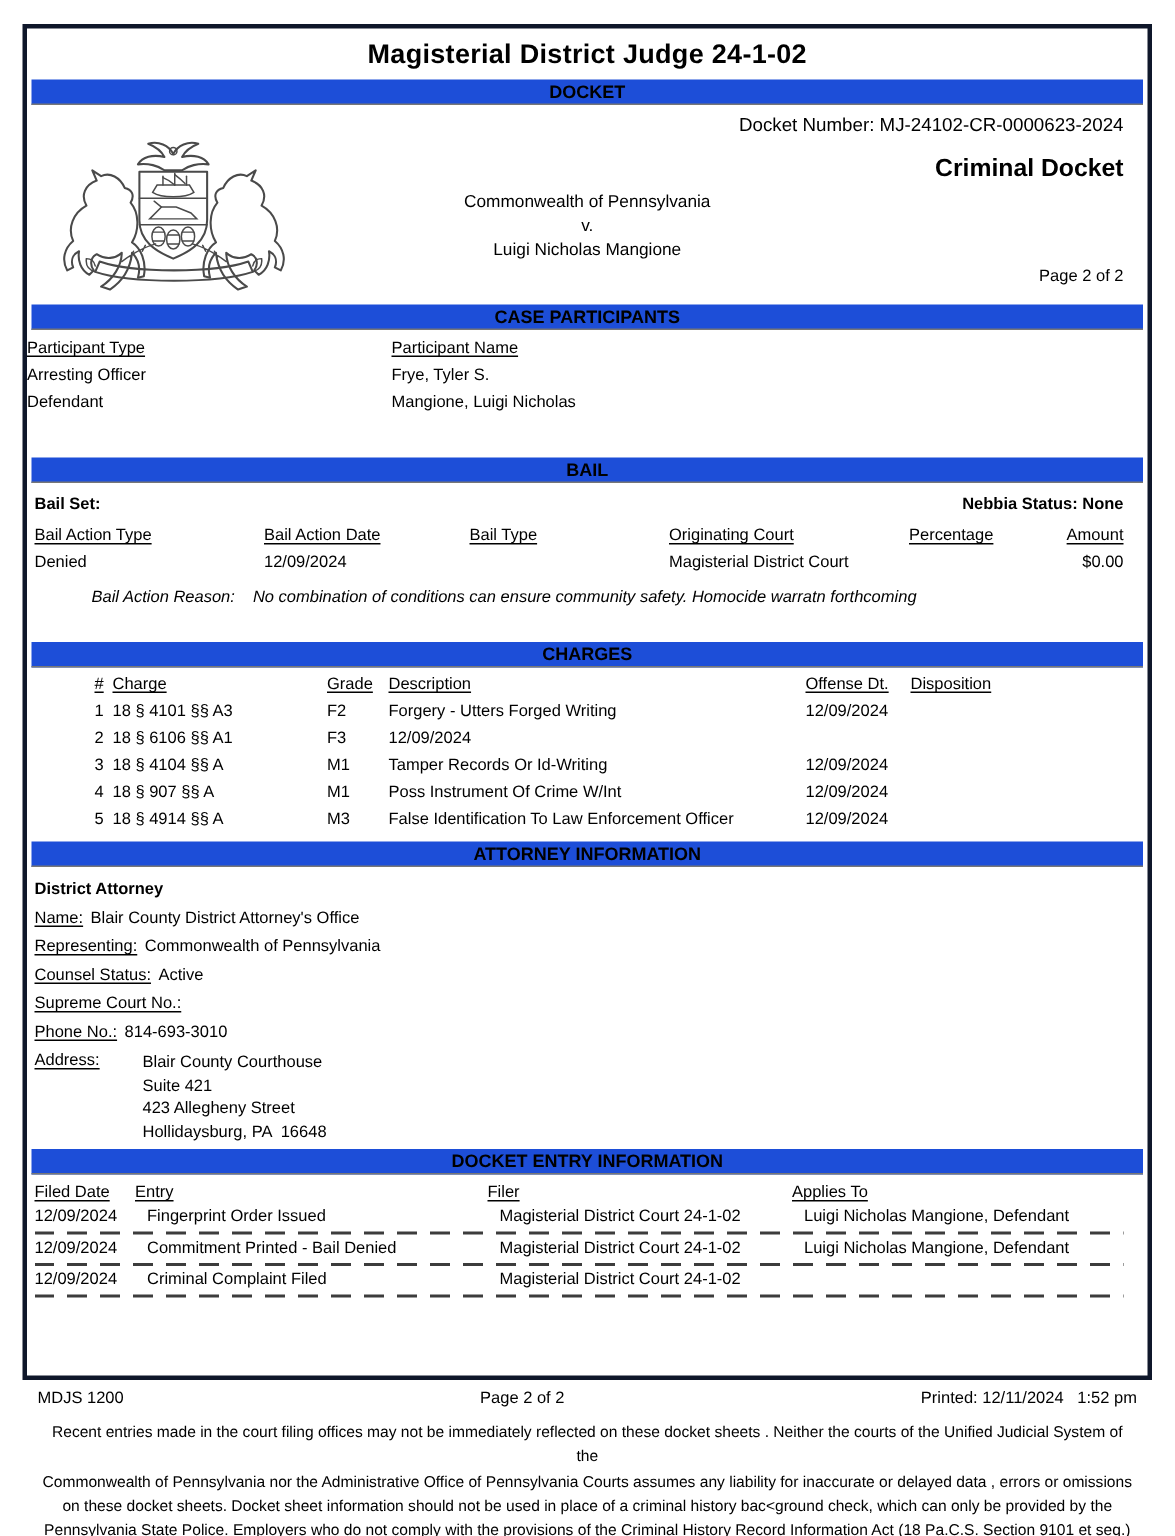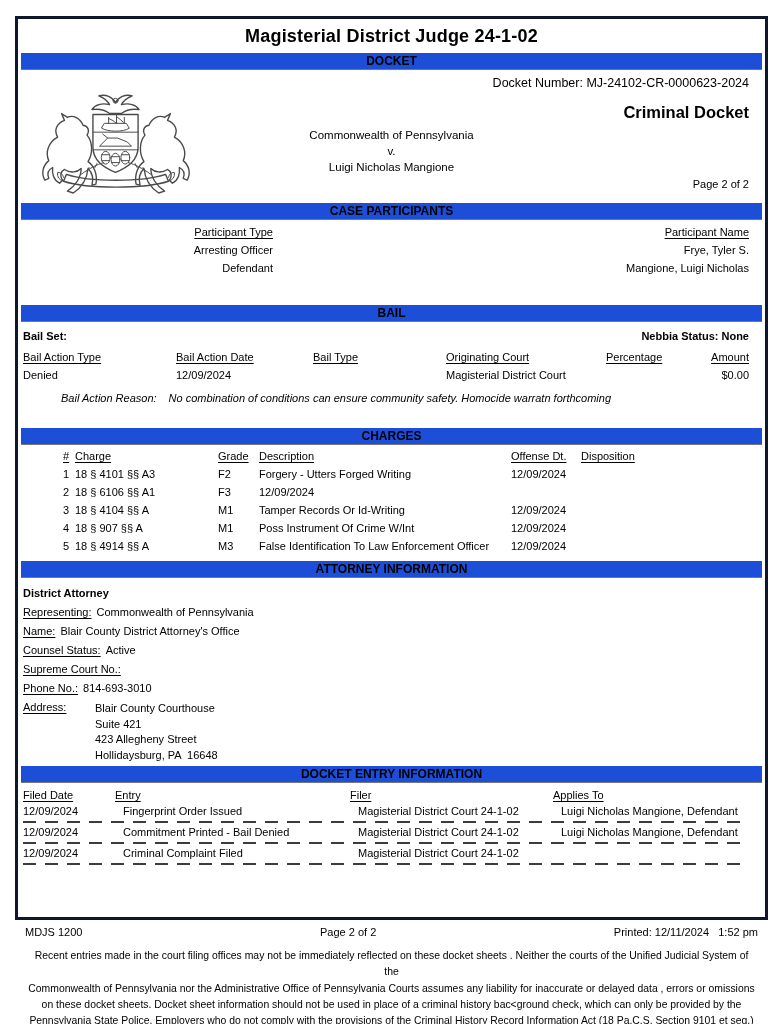--- a/index.html
+++ b/index.html
@@ -18,21 +18,21 @@
   .cd{margin-top:12px;text-align:right;padding-right:16px;font-size:16.5px;font-weight:bold;line-height:19px;}
   .caption{margin-top:5px;text-align:center;font-size:11.5px;line-height:16px;}
   .pn{text-align:right;padding-right:16px;font-size:11px;margin-top:3px;line-height:13px;}
   
   .t{font-size:11px;line-height:13px;}
   .u{text-decoration:underline;text-underline-offset:2px;}
   .b{font-weight:bold;}
   .i{font-style:italic;}
   .pre{white-space:pre;}
   
-  .cp-table{padding:6px 16px 0 12px;text-align:right;}
+  .cp-table{padding:6px 16px 0 0;}
   .cp-row{display:flex;margin-top:5px;}
   .cp-row.hdr{margin-top:0;}
   .cp-c1{width:243px;}
   .cp-c2{flex:1;}
   .cp-row > span{font-size:11px;line-height:13px;}
   .cp-row{margin-bottom:5px;}
   
   .bar-bail{margin-top:30px;}
   .bail-flags{display:flex;justify-content:space-between;padding:8px 16px 0 5px;}
   .bail-table{padding:8px 16px 0 5px;}
@@ -43,38 +43,38 @@
   .bail-reason{margin-top:10px;padding-left:38px;}
   .bail-reason .txt{margin-left:12px;}
   
   .bar-charges{margin-top:23px;}
   .ch-table{margin:5px 16px 0 45px;}
   .c-row{display:flex;margin-top:5px;}
   .c-row.hdr{margin-top:0;}
   .c-num{width:12px;}
   .c-charge{width:143px;}
   .c-grade{width:41px;}
-  .c-desc{width:252px;}
+  .c-desc{width:278px;}
   .c-off{width:70px;}
   .c-disp{flex:1;}
   .c-row > span{font-size:11px;line-height:13px;}
   
   .bar-atty{margin-top:8px;}
   .atty{padding:9px 16px 0 5px;}
   .atty .role{margin-bottom:2px;}
   .a-field{margin-top:6px;}
   .a-field .val{margin-left:5px;}
   .a-addr{display:flex;margin-top:6px;}
   .a-addr .lbl{width:72px;}
   .addr-lines div{font-size:11px;line-height:15.5px;}
   
   .bar-de{margin-top:3px;}
   .de-table{padding:3px 16px 0 5px;}
   .de-row{display:flex;margin-top:3px;}
-  .de-c1{width:92px;}
+  .de-c1{width:67px;}
   .de-c2{width:235px;}
   .de-c3{width:203px;}
   .de-c4{flex:1;}
   .de-row > span{font-size:11px;line-height:13px;}
   .de-row.data .de-c2{padding-left:8px;}
   .dash{height:2px;margin-top:3px;
         background:repeating-linear-gradient(90deg,#3c3c3c 0 13px,transparent 13px 22px);}
   
   .foot-line{position:absolute;top:926px;left:25px;right:25px;display:flex;
              justify-content:space-between;font-size:11px;line-height:13px;}
@@ -238,24 +238,24 @@
         <span class="c-desc">False Identification To Law Enforcement Officer</span>
         <span class="c-off">12/09/2024</span>
         <span class="c-disp"></span>
       </div>
     </div>
 
     <div class="section-bar bar-atty">ATTORNEY INFORMATION</div>
     <div class="atty">
       <div class="t b role">District Attorney</div>
       <div class="a-field t">
+        <span class="u">Name:</span><span class="val">Blair County District Attorney's Office</span>
+      </div>
+      <div class="a-field t">
         <span class="u">Representing:</span><span class="val">Commonwealth of Pennsylvania</span>
-      </div>
-      <div class="a-field t">
-        <span class="u">Name:</span><span class="val">Blair County District Attorney's Office</span>
       </div>
       <div class="a-field t">
         <span class="u">Counsel Status:</span><span class="val">Active</span>
       </div>
       <div class="a-field t">
         <span class="u">Supreme Court No.:</span><span class="val"></span>
       </div>
       <div class="a-field t">
         <span class="u">Phone No.:</span><span class="val">814-693-3010</span>
       </div>

